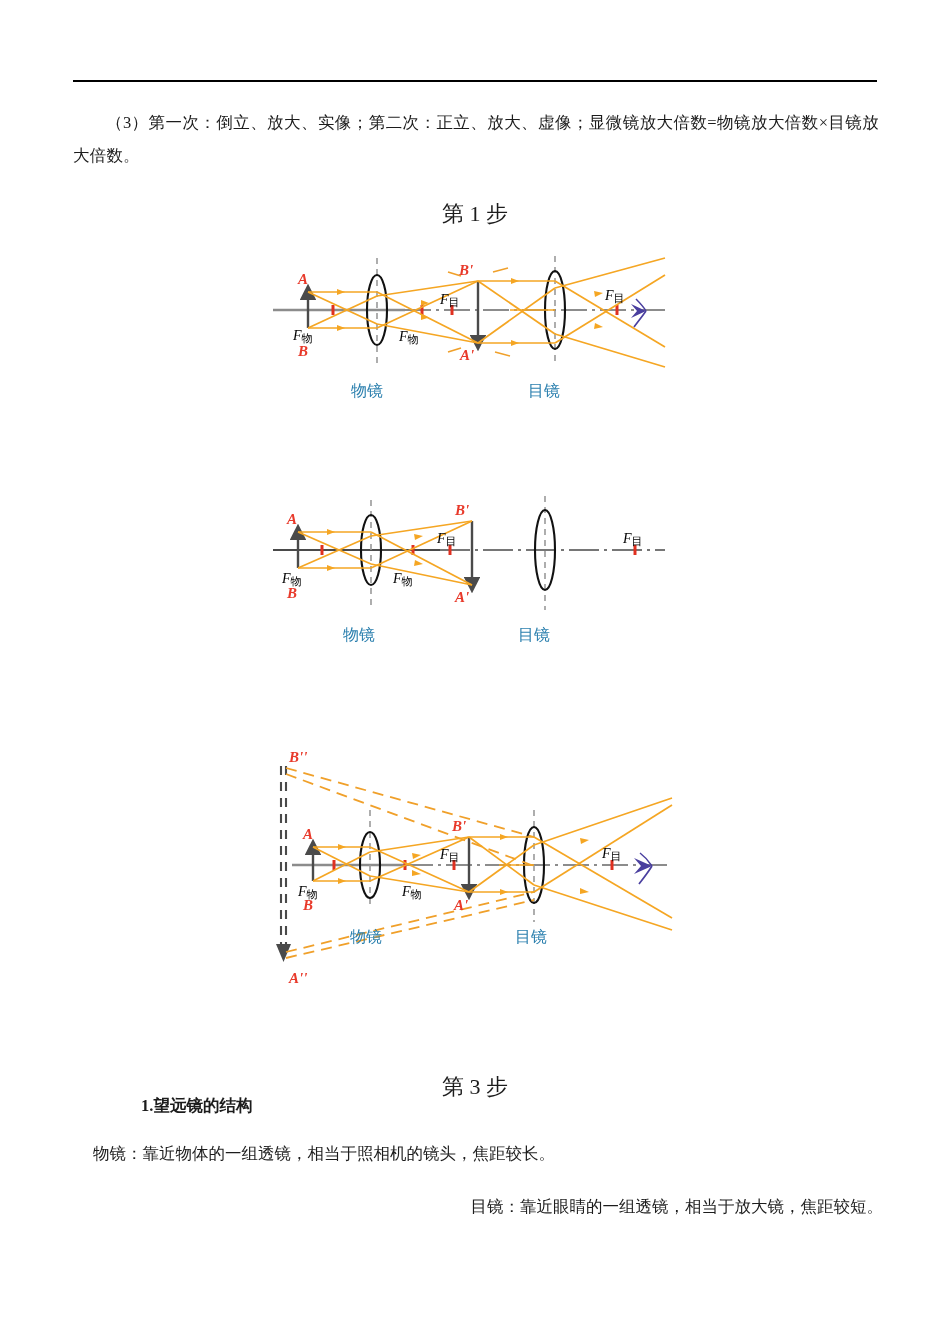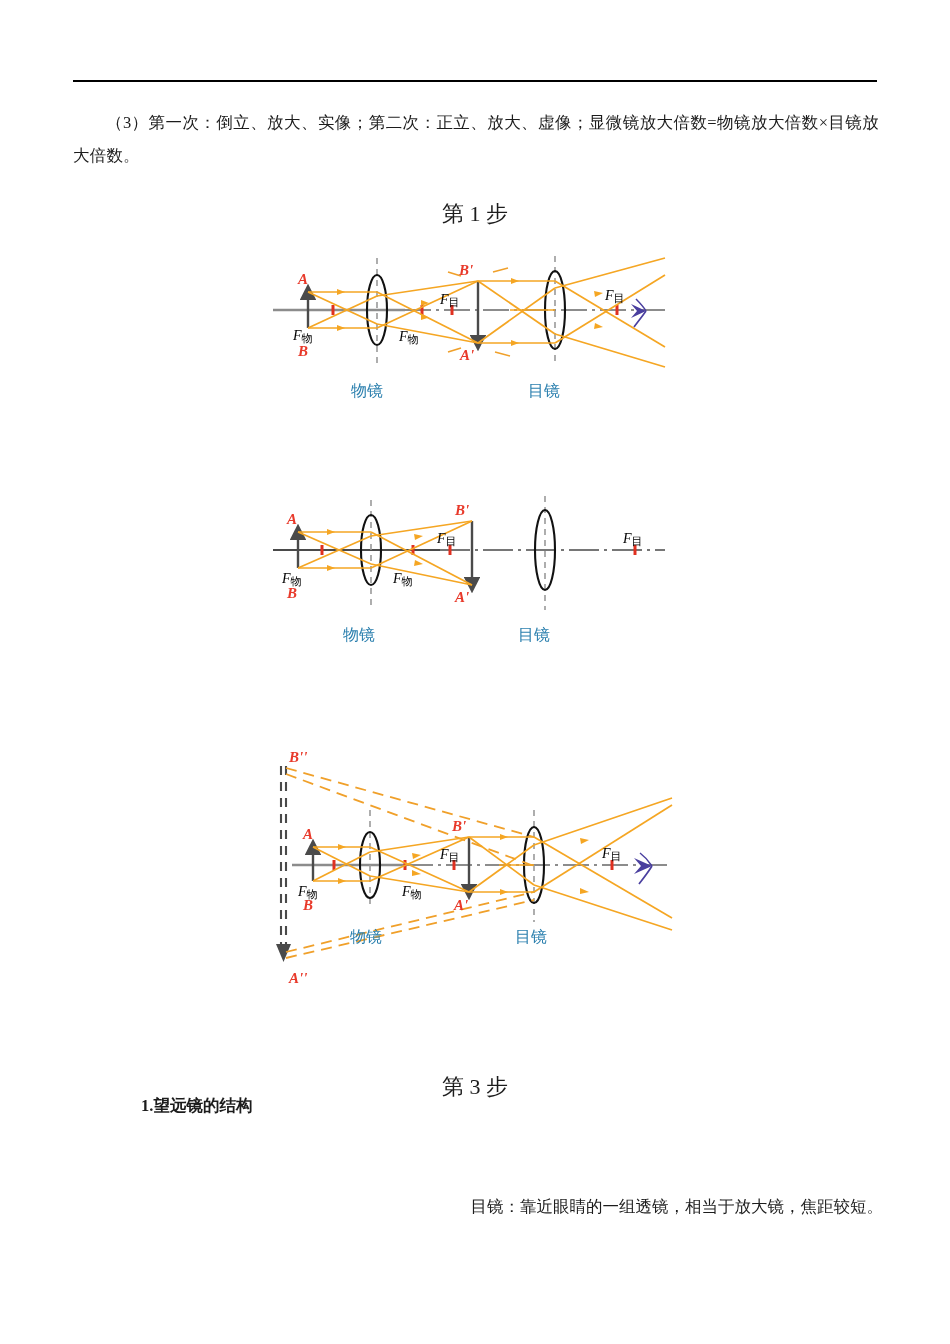--- a/index.html
+++ b/index.html
@@ -414,18 +414,21 @@
 
       <text class="lbl-blue-cn" x="88" y="202" font-size="16">物镜</text>
       <text class="lbl-blue-cn" x="253" y="202" font-size="16">目镜</text>
     </svg>
   </div>
 
   <div class="step-caption" style="top:1072px;">第 3 步</div>
 
   <div class="heading-num" style="top:1095px;">1.望远镜的结构</div>
 
+  <div class="para-def" style="top:1143px;">
+    <span class="b">物镜</span><span class="b">：</span><span>靠近物体的一组透镜，相当于照相机的镜头，焦距较长。</span>
+  </div>
 
   <div class="para-def" style="top:1196px;text-align:right;">
     <span class="b">目镜</span><span class="b">：</span><span>靠近眼睛的一组透镜，相当于放大镜，焦距较短。</span>
   </div>
 
 </div>
 
 </body></html>

